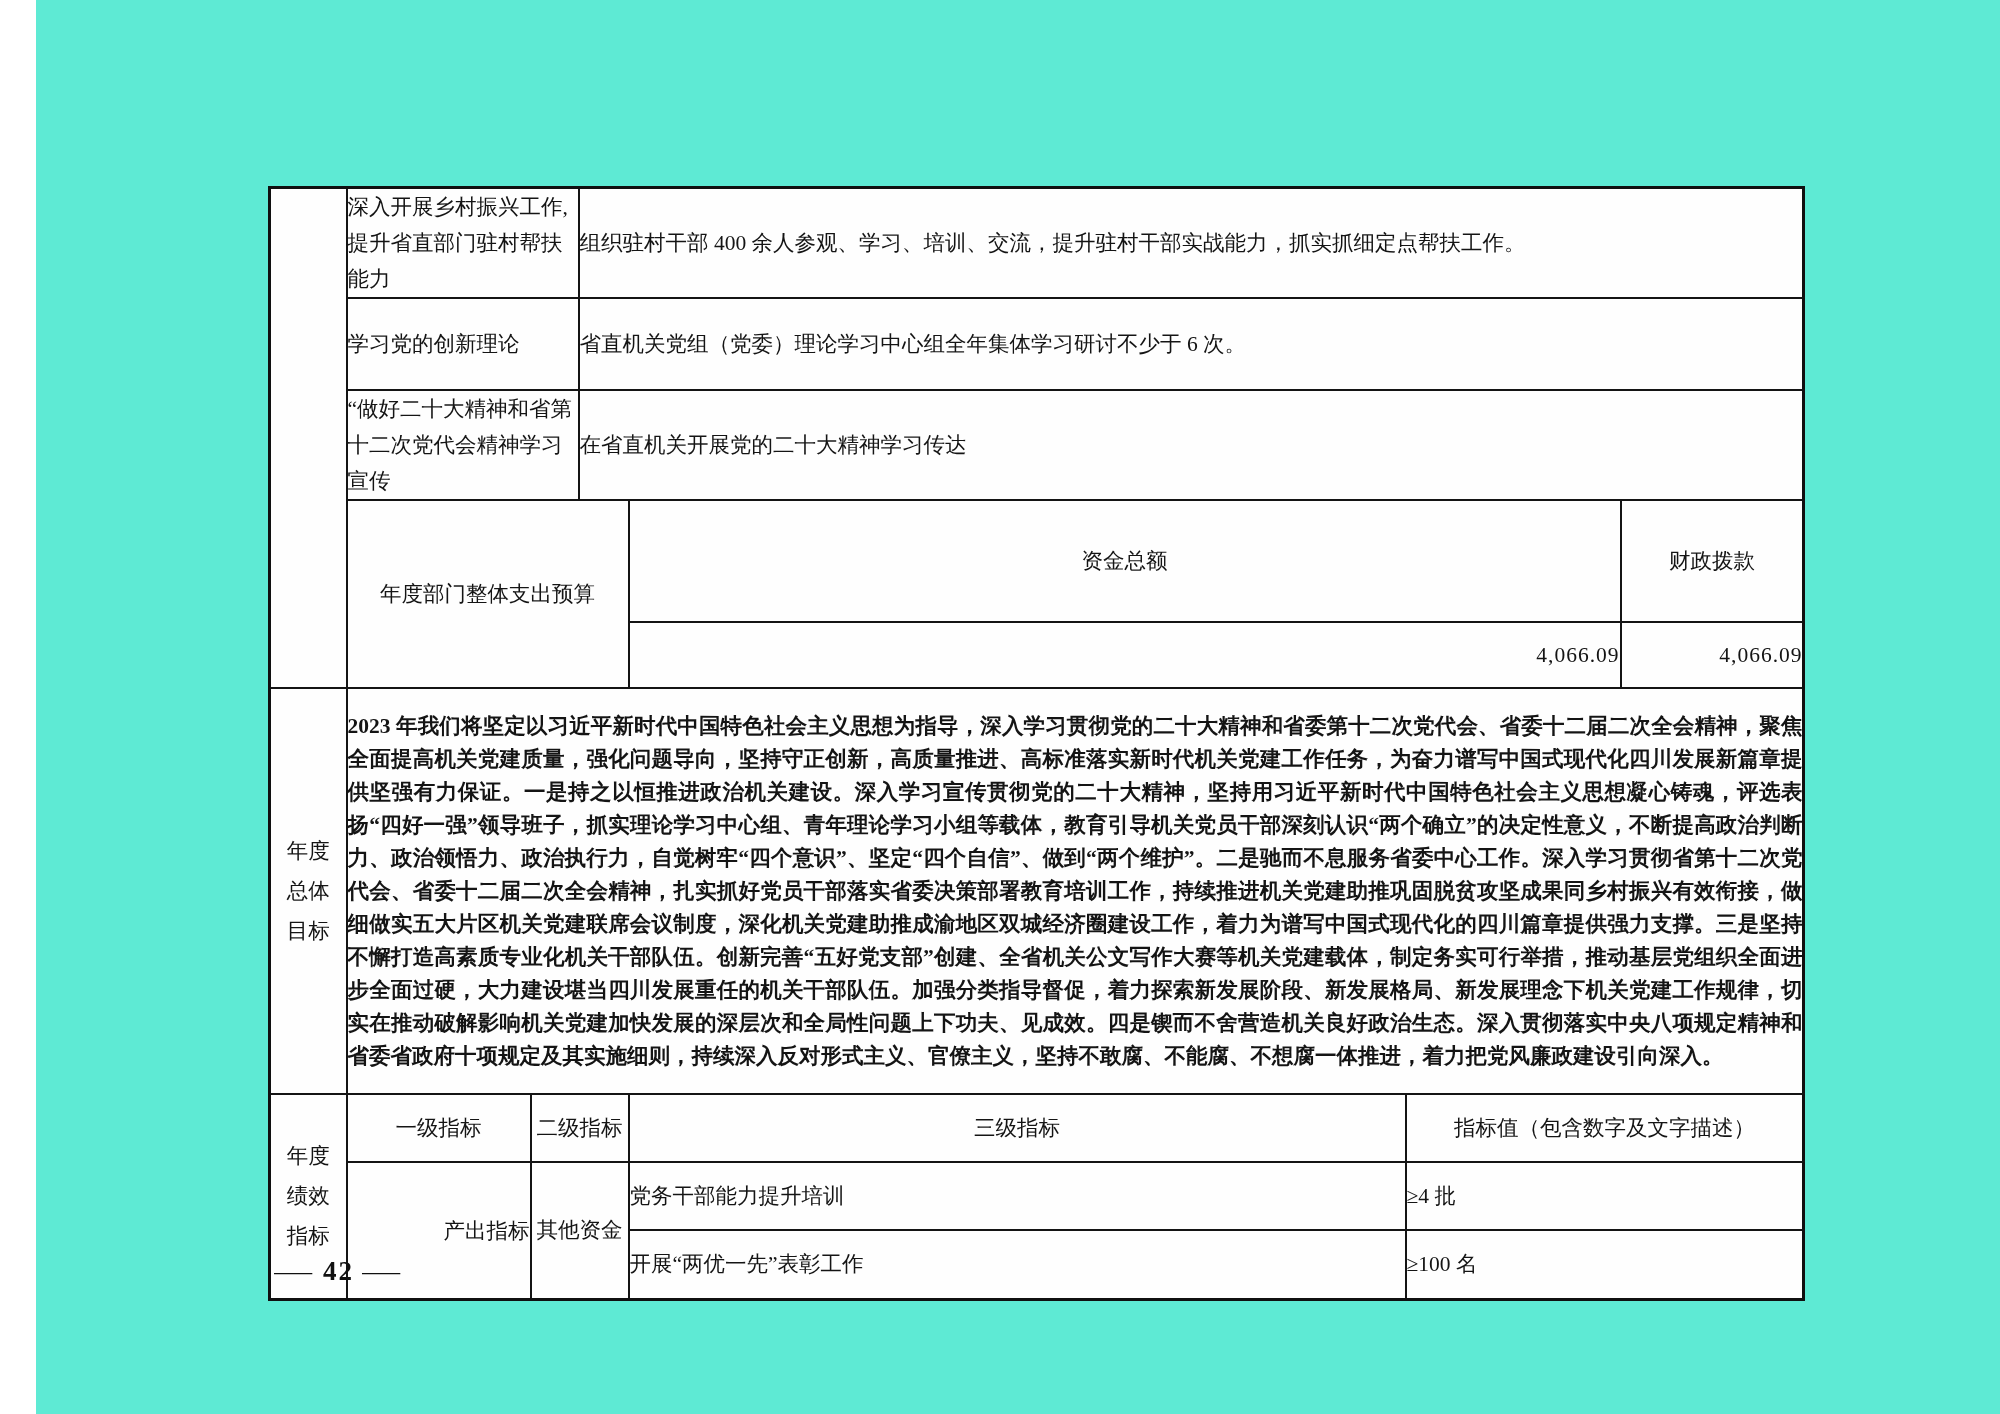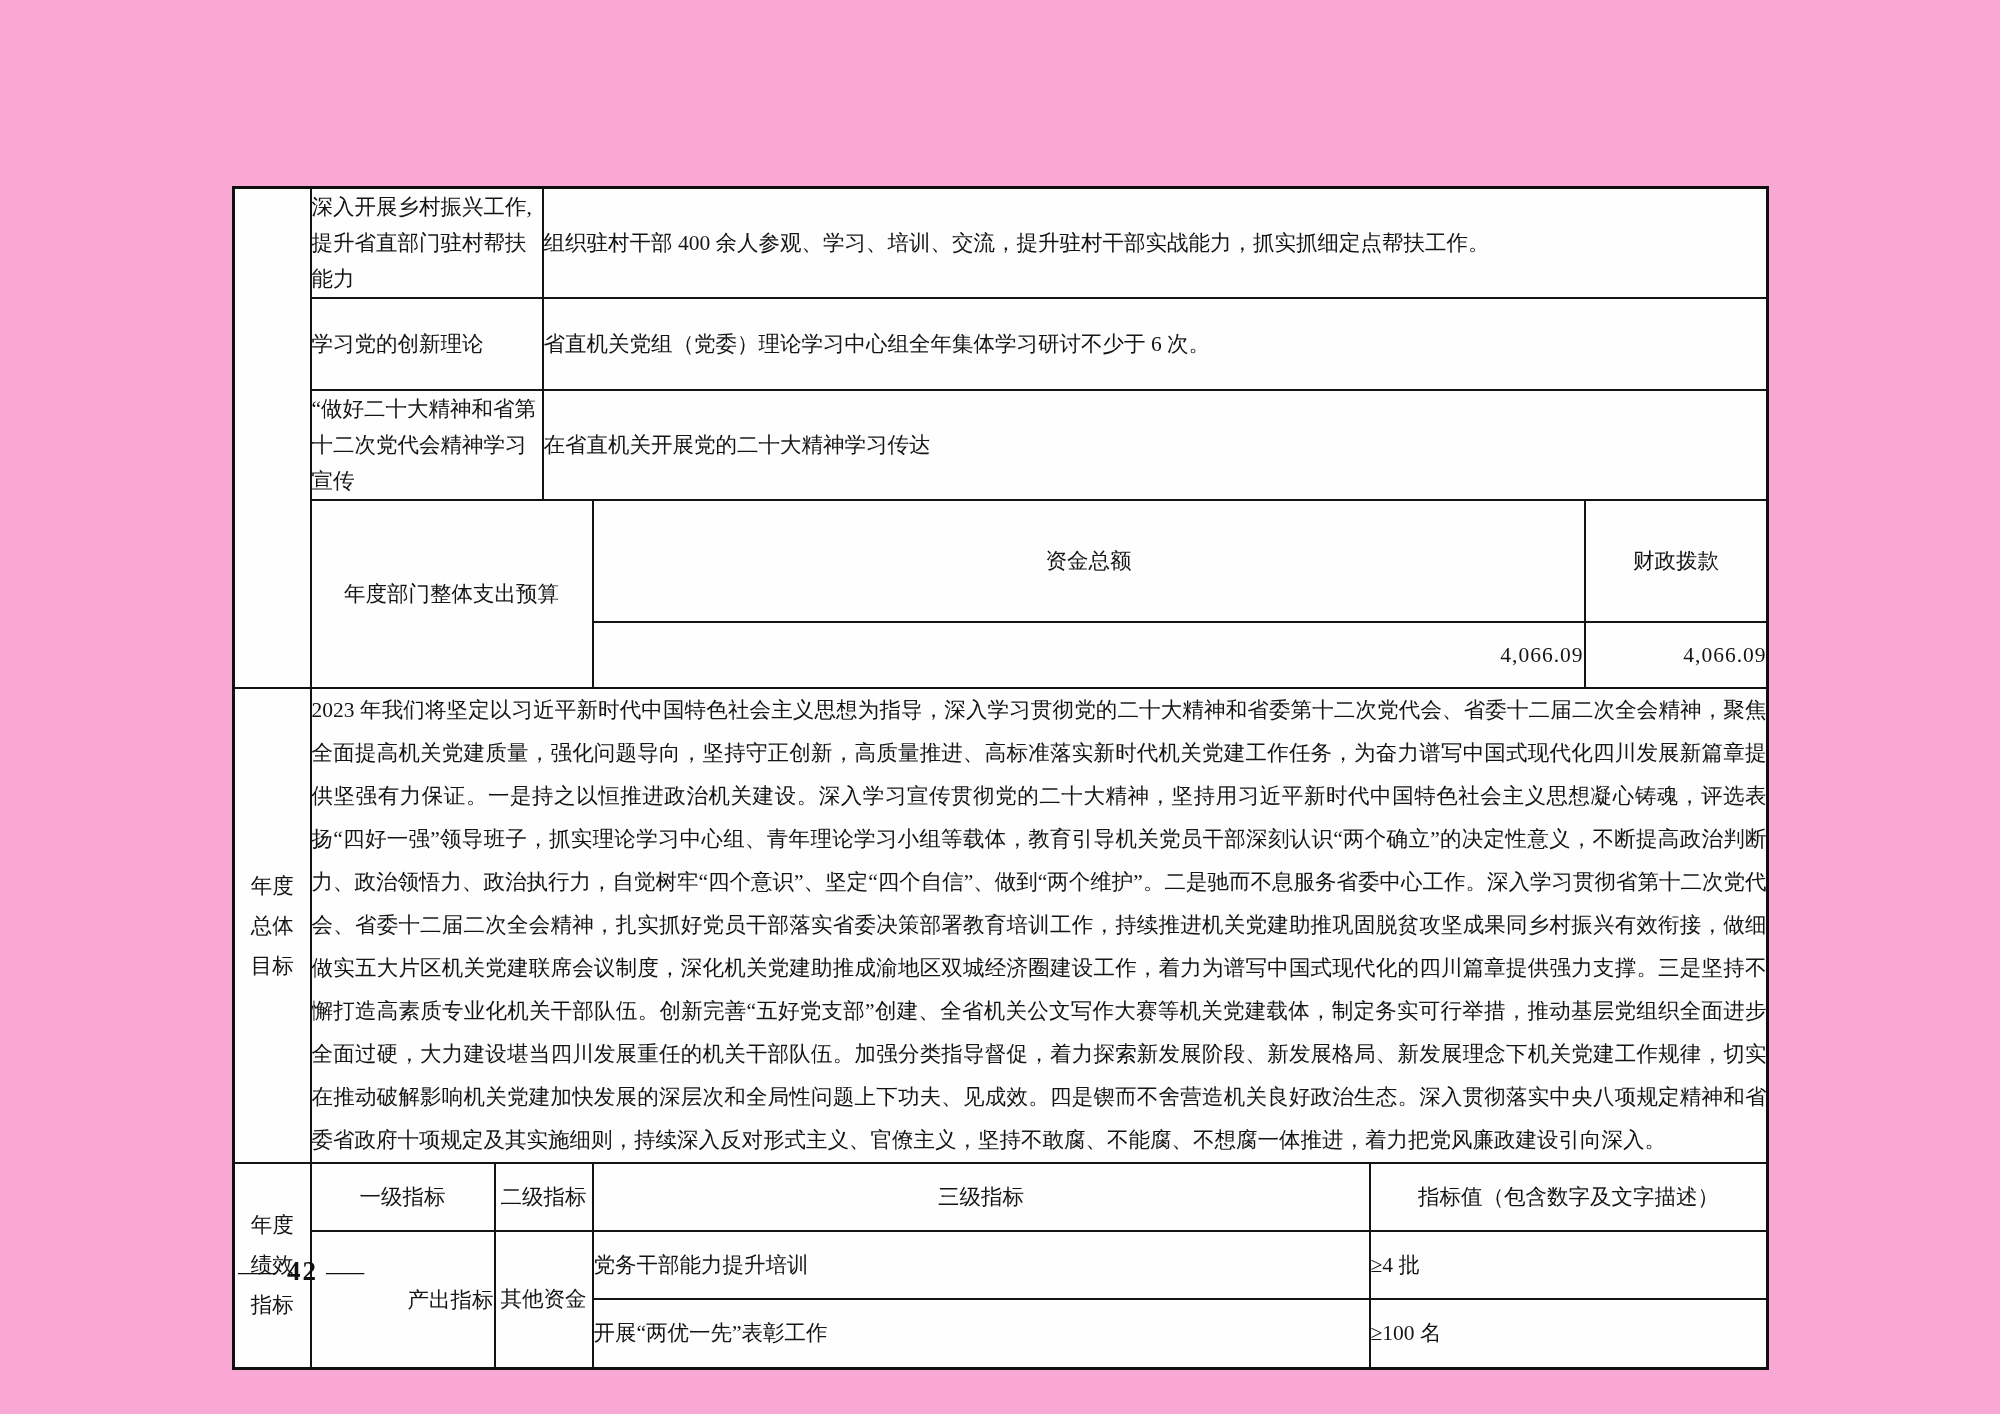--- a/index.html
+++ b/index.html
@@ -2,21 +2,21 @@
 <html><head>
 <meta charset="utf-8">
 <style>
   html,body{margin:0;padding:0;}
   body{
     width:2000px;height:1414px;position:relative;background:#ffffff;
     font-family:"Liberation Serif","DejaVu Serif",serif;
     color:#1a1a1a;
     -webkit-font-smoothing:antialiased;
   }
-  .page{position:absolute;inset:0;background:#f9a8d4;}
+  .page{position:absolute;inset:0;background:#5eead4;margin-left:36px;}
   table.doc{
     position:absolute;left:232px;top:186px;
     width:1534px;table-layout:fixed;
     border-collapse:collapse;
     background:#fefefe;
   }
   table.doc td{
     border:2px solid #141414;
     padding:0;
     vertical-align:middle;
@@ -34,23 +34,24 @@
   .content-cell{padding:6px 16px;line-height:34px;text-align:left;}
   .hdr{text-align:center;line-height:30px;padding:4px 6px;}
   .num{text-align:right;padding:6px 14px;font-size:22px;letter-spacing:1px;}
   .vlabel{
     text-align:center;line-height:40px;font-size:22px;padding:4px 8px;
   }
   .goal-text{
     padding:8px 14px;
     text-align:justify;
     text-justify:inter-ideograph;
-    line-height:43px;
+    line-height:33px;
     font-size:21.8px;
     vertical-align:top;
+    font-weight:bold;
   }
   .ind-cell{padding:6px 16px;text-align:left;line-height:30px;}
   .val-cell{padding:6px 16px;text-align:left;line-height:30px;}
   .lv1{padding:6px 12px;text-align:right;}
   .lv2{padding:6px 8px;text-align:center;line-height:32px;}
 
   .page-number{
     position:absolute;left:244px;top:1256px;
     font-size:27px;font-weight:bold;color:#101010;
     letter-spacing:2px;

